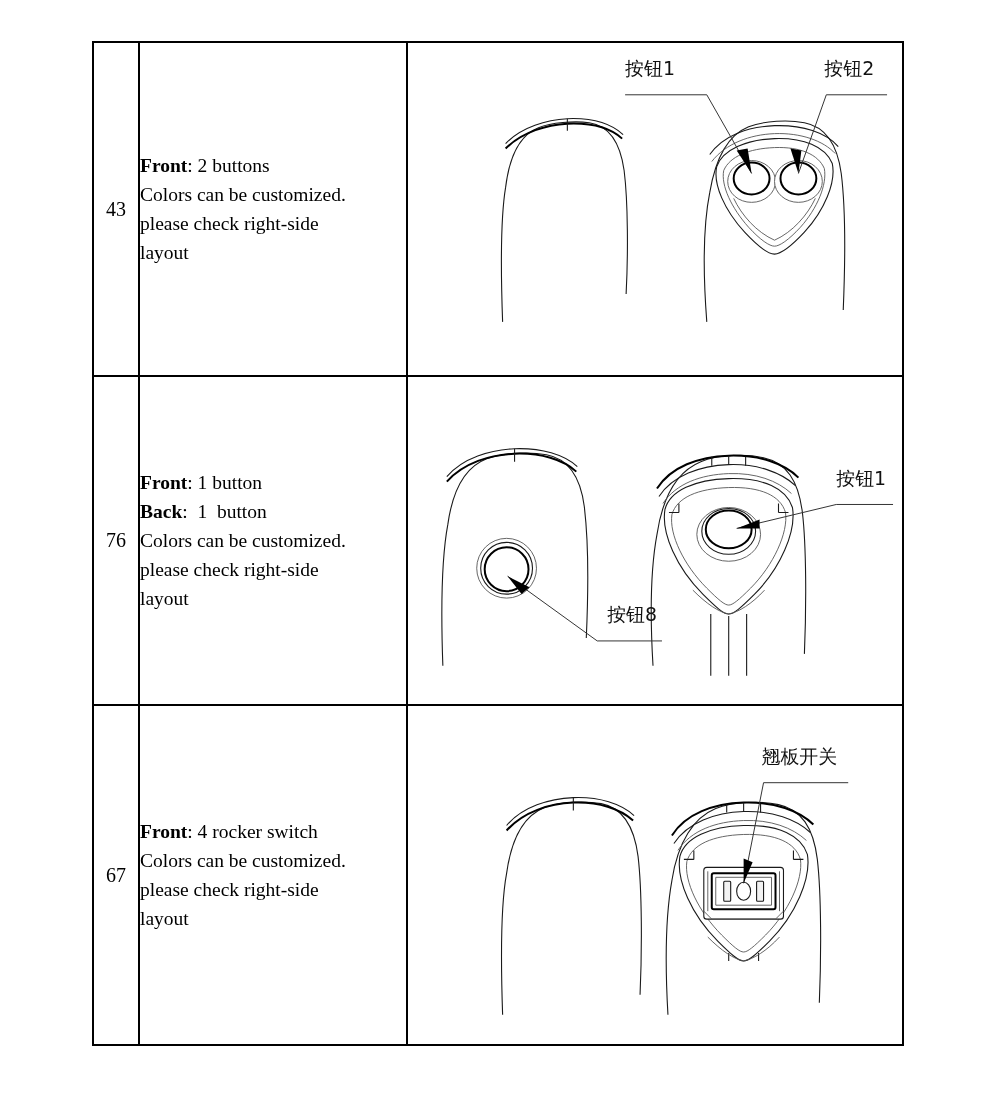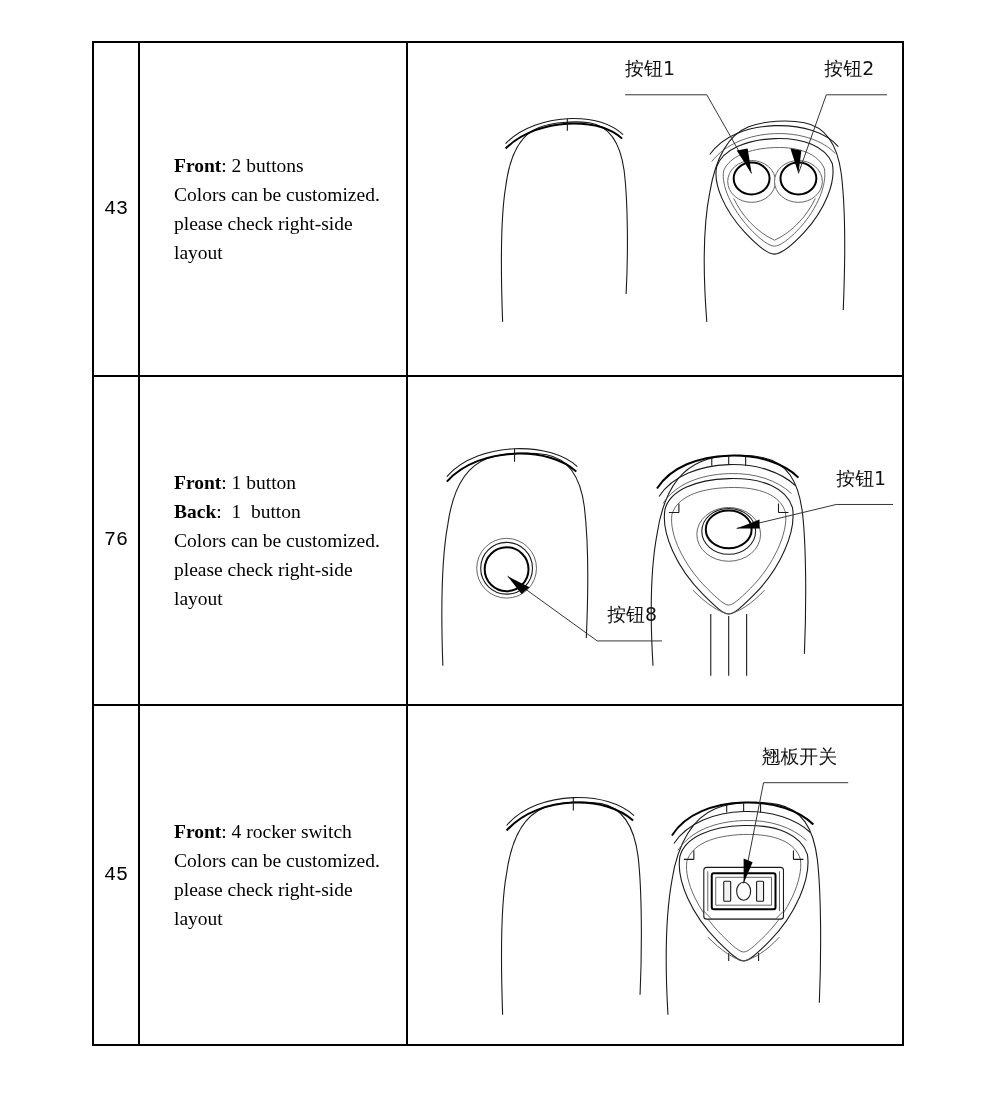--- a/index.html
+++ b/index.html
@@ -40,36 +40,36 @@
     background: #ffffff;
   }
   col.c-num   { width: 46px; }
   col.c-desc  { width: 268px; }
   col.c-draw  { width: 496px; }
 
   td.num {
     text-align: center;
     font-size: 20px;
     line-height: 1.2;
-    font-family: Liberation Mono, monospace;
+    font-family: Liberation Serif, serif;
   }
 
   td.desc {
     padding: 0 4px 0 8px;
     text-align: left;
   }
   .desc-block {
     font-size: 19.5px;
     line-height: 29px;
     font-family: "Liberation Serif", "DejaVu Serif", serif;
   }
   .desc-block .lead {
     font-weight: bold;
   }
-  .desc-line { white-space: pre; padding-left: 34px; }
+  .desc-line { white-space: pre; }
 
   td.draw {
     padding: 0;
     height: 100%;
   }
   .draw-wrap {
     position: relative;
     width: 100%;
     line-height: 0;
   }
@@ -263,21 +263,21 @@
                 <polygon class="arrow" points="100,200 122,211 114,218"></polygon>
                 <text class="cnlabel" x="200" y="245">按钮8</text>
               </g>
             </svg>
           </div>
         </td>
       </tr>
 
       <tr>
         <td class="num">
-          <span>45</span>
+          <span>67</span>
         </td>
 
         <td class="desc">
           <div class="desc-block">
             <div class="desc-line"><span class="lead">Front</span><span>: 4 rocker switch</span></div>
             <div class="desc-line">Colors can be customized.</div>
             <div class="desc-line">please check right-side</div>
             <div class="desc-line">layout</div>
           </div>
         </td>

